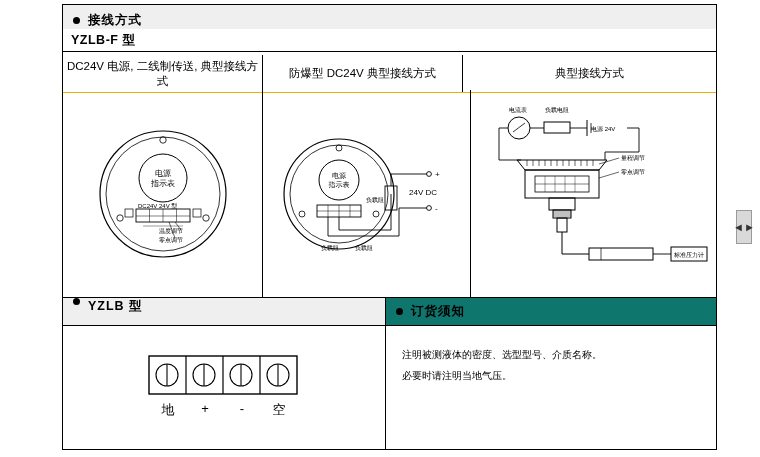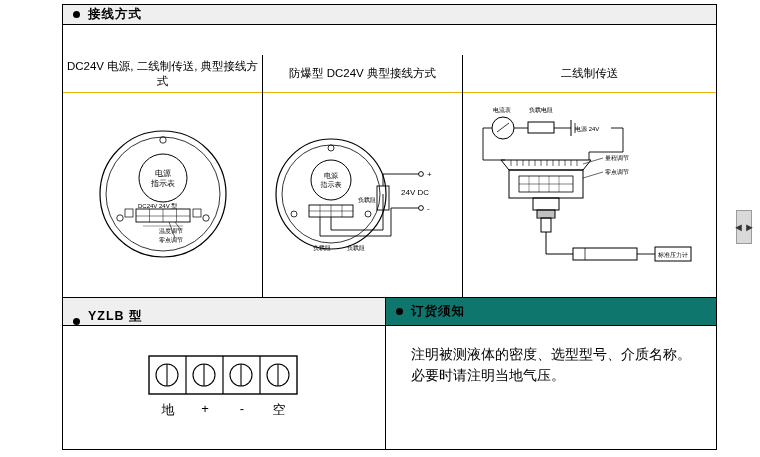--- a/index.html
+++ b/index.html
@@ -29,21 +29,21 @@
     height: 446px;
     border: 1px solid #000;
     box-sizing: border-box;
     background: #fff;
   }
   
   .hdr {
     position: absolute;
     left: 0; top: 0;
     width: 100%;
-    height: 20px;
+    height: 32px;
     background: #efefef;
     border-bottom: 1px solid #000;
     box-sizing: border-box;
     display: flex;
     align-items: center;
     padding-left: 10px;
   }
   .bullet {
     width: 7px; height: 7px;
     border-radius: 50%;
@@ -104,20 +104,21 @@
   
   .diagband {
     position: absolute;
     top: 85px;
     left: 0;
     width: 100%;
     height: 208px;
     border-bottom: 1px solid #000;
     box-sizing: border-box;
     display: flex;
+    gap: 8px;
   }
   .d1 { width: 200px; border-right: 1px solid #000; position: relative; height: 100%; box-sizing: border-box;}
   .d2 { width: 200px; border-right: 1px solid #000; position: relative; height: 100%; box-sizing: border-box;}
   .d3 { width: 253px; position: relative; height: 100%; box-sizing: border-box;}
 
   
   .bot-hdrs {
     position: absolute;
     top: 293px;
     left: 0;
@@ -126,21 +127,21 @@
     border-bottom: 1px solid #000;
     box-sizing: border-box;
     display: flex;
   }
   .bh-left {
     width: 323px;
     border-right: 1px solid #000;
     background: #efefef;
     box-sizing: border-box;
     display: flex;
-    align-items: flex-end;
+    align-items: flex-start;
     padding-left: 10px;
   }
   .bh-right {
     width: 330px;
     background: #0f766e;
     box-sizing: border-box;
     display: flex;
     align-items: center;
     padding-left: 10px;
   }
@@ -166,25 +167,24 @@
     height: 100%;
   }
   .bb-right {
     width: 330px;
     position: relative;
     box-sizing: border-box;
     padding: 18px 14px 0 16px;
     height: 100%;
   }
   .notes-line {
-    font-size: 14px;
+    font-size: 10px;
     color: #000;
     line-height: 21px;
     white-space: nowrap;
-    margin-left: 9px;
   }
   
   .sidetab {
     position: absolute;
     right: 8px;
     top: 210px;
     width: 16px;
     height: 34px;
     background: #d9d9d9;
     border: 1px solid #9a9a9a;
@@ -212,25 +212,28 @@
 
 <div class="page">
 
   <div class="frame">
 
     <div class="hdr">
       <span class="bullet"></span>
       <span class="hdr-title">接线方式</span>
     </div>
 
+    <div class="modelrow">
+      <span>YZLB-F 型</span>
+    </div>
 
     <div class="colhdr">
       <div class="c1">DC24V 电源, 二线制传送, 典型接线方式</div>
       <div class="c2">防爆型 DC24V 典型接线方式</div>
-      <div class="c3">二线制传送</div>
+      <div class="c3">典型接线方式</div>
     </div>
 
     <div class="diagband">
 
       <div class="d1">
         <svg width="200" height="207" viewBox="0 0 200 207">
 
           <circle cx="100" cy="104" r="63" fill="none" stroke="#000" stroke-width="1.2"></circle>
           <circle cx="100" cy="104" r="57" fill="none" stroke="#000" stroke-width="0.8"></circle>
 

